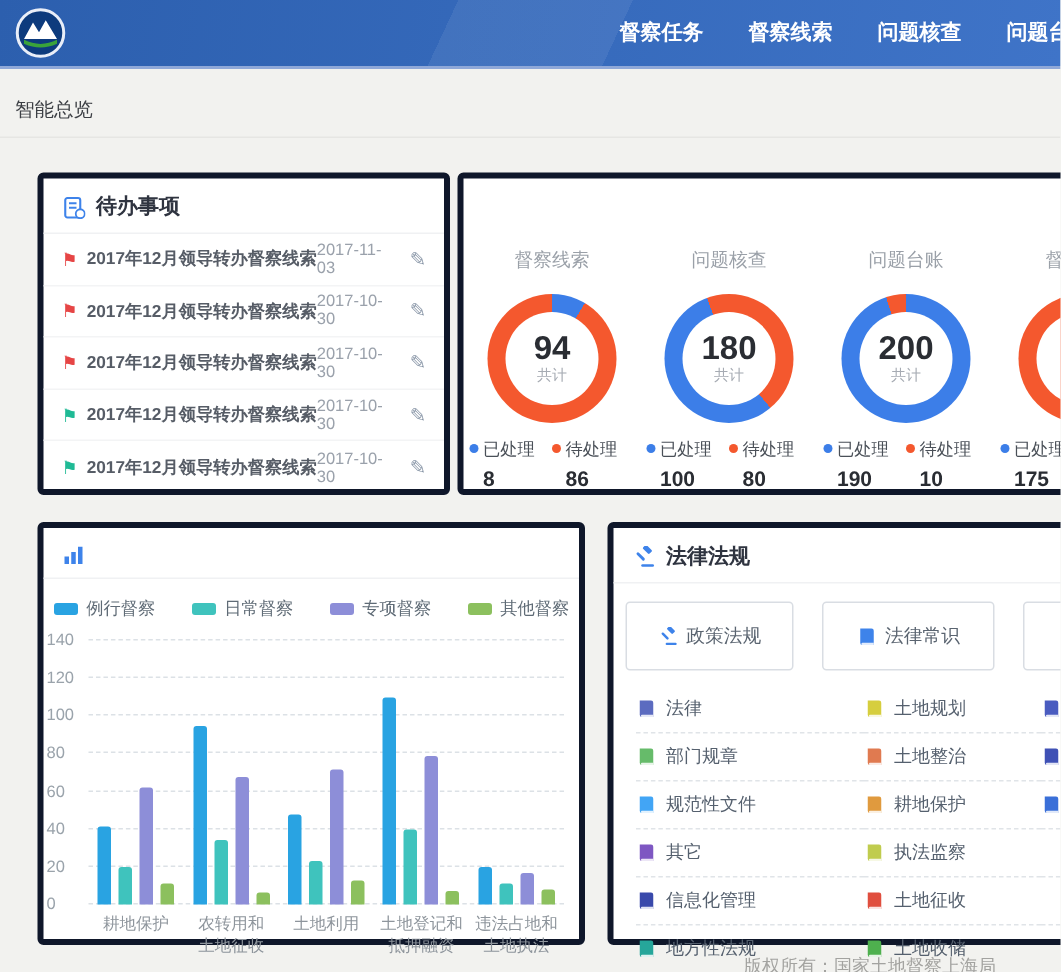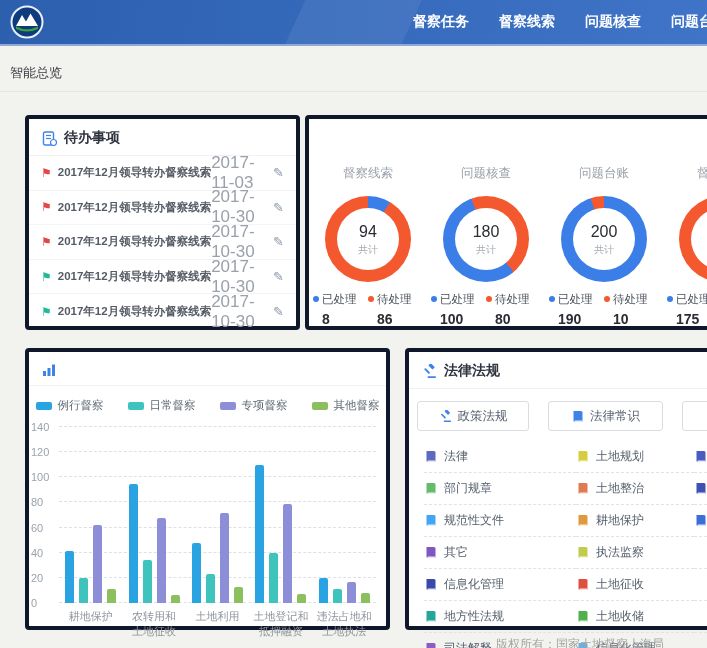--- a/index.html
+++ b/index.html
@@ -32,32 +32,32 @@
   .panel-head { display:flex; align-items:center; gap:7px; padding:10px 13px 8px;
     border-bottom:1px solid #f0f1f3; }
   .panel-title { font-size:14px; font-weight:bold; color:#2f3440; }
 
   
   .todo-row { display:flex; align-items:center; height:34.6px; padding:0 12px;
     border-bottom:1px solid #f3f4f5; cursor:pointer; }
   .todo-row:last-child { border-bottom:none; }
   .flag { font-size:12px; margin-right:6px; line-height:1; }
   .todo-text { font-size:11.5px; font-weight:bold; color:#565c66; white-space:nowrap; }
-  .todo-date { margin-left:auto; font-size:17px; color:#9aa1ab; }
+  .todo-date { margin-left:auto; font-size:11px; color:#9aa1ab; }
   .todo-edit { margin-left:8px; font-size:13px; color:#8a97a8; cursor:pointer; }
 
   
   .donut-row { display:flex; }
   .donut-col { width:120px; display:flex; flex-direction:column; align-items:center; padding-top:46px; }
   .donut-title { font-size:12.5px; color:#9aa0a8; margin-bottom:14px; }
   .donut { position:relative; width:86px; height:86px; border-radius:50%; }
   .donut::before { content:""; position:absolute; inset:12px; background:#fff; border-radius:50%; }
   .donut-center { position:absolute; inset:0; display:flex; flex-direction:column;
     align-items:center; justify-content:center; z-index:1; }
-  .donut-num { font-size:16px; font-weight:normal; color:#2a2d33; line-height:22px; }
+  .donut-num { font-size:22px; font-weight:bold; color:#2a2d33; line-height:22px; }
   .donut-total-label { font-size:10px; color:#a6abb3; }
   .donut-legend, .donut-values { display:grid; grid-template-columns:55px 55px; width:110px; }
   .donut-legend { margin-top:10px; }
   .legend-cell { font-size:11.5px; color:#4a5058; white-space:nowrap; }
   .legend-dot { display:inline-block; width:6px; height:6px; border-radius:50%; margin-right:3px; vertical-align:1px; }
   .donut-values { margin-top:4px; }
   .value-cell { font-size:14px; font-weight:bold; color:#2a2d33; padding-left:9px; }
 
   
   .bar-legend { display:flex; justify-content:center; gap:24px; margin-top:12px; }
@@ -67,21 +67,21 @@
   .gridline { position:absolute; left:0; right:0; border-top:1px dashed #dce1e6; }
   .ylabel { position:absolute; left:-28px; width:24px; text-align:left; font-size:11px; color:#9aa3ab; }
   .bar-groups { position:absolute; inset:0; display:flex; }
   .bar-group { flex:1; display:flex; align-items:flex-end; justify-content:center; gap:5px; }
   .bar { width:9px; border-radius:2px 2px 0 0; }
   .bar-cats { display:flex; margin:6px 10px 0 30px; }
   .bar-cat { flex:1; text-align:center; font-size:11px; color:#8e959c; line-height:1.35; white-space:pre-line; }
 
   
   .law-buttons { display:flex; gap:19px; padding:12px 8px 8px; }
-  .law-btn { display:flex; align-items:center; justify-content:center; gap:6px; height:30px;
+  .law-btn { display:flex; align-items:center; justify-content:center; gap:6px; height:46px;
     background:#fff; border:1px solid #d9dde3; border-radius:3px; font-size:12.5px; color:#5a6470; cursor:pointer; }
   .law-btn:nth-child(1){ width:112px; } .law-btn:nth-child(2){ width:115px; } .law-btn:nth-child(3){ width:112px; }
   .law-grid { display:grid; grid-template-columns:152px 118px 1fr; padding:0 0 0 15px; margin-top:2px; }
   .law-cell { display:flex; align-items:center; gap:7px; padding:7px 0 7px 0;
     border-bottom:1px dashed #e0e4e8; font-size:12px; color:#55606e; cursor:pointer; white-space:nowrap; }
 
   .footer { position:absolute; left:430px; top:636px; width:300px; text-align:center;
     font-size:12px; color:#a3a3a0; }
 
   svg { display:block; }

